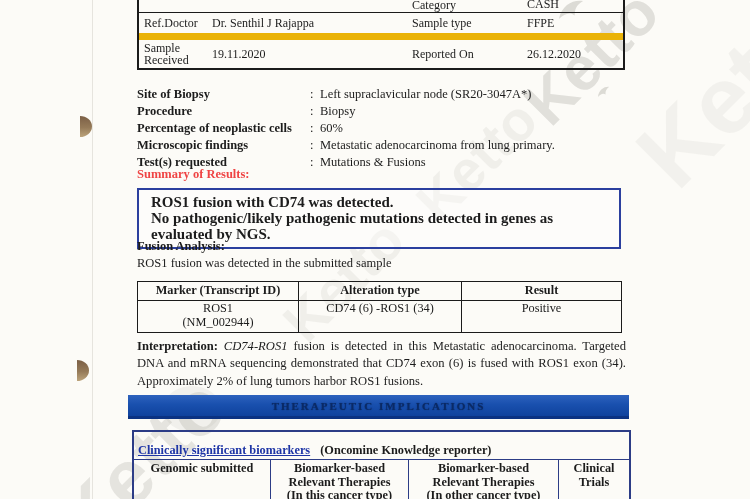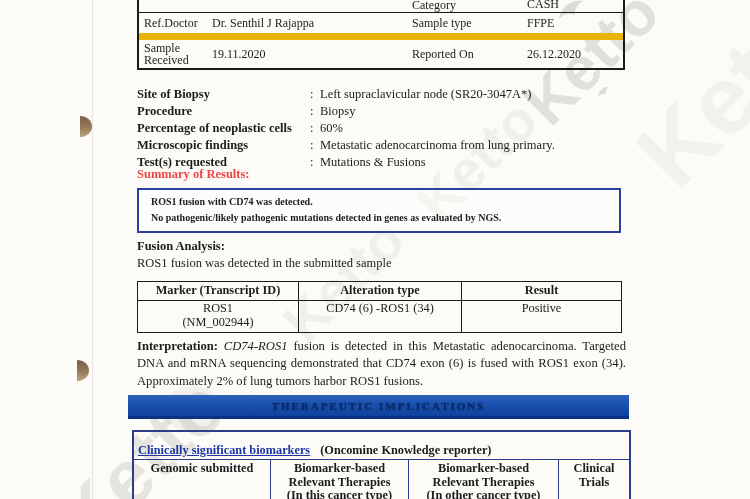--- a/index.html
+++ b/index.html
@@ -53,21 +53,21 @@
   .fields { position:absolute; left:137px; top:86px; font-size:12.5px; }
   .field-row { display:flex; line-height:17px; }
   .field-label { width:173px; font-weight:700; }
   .field-colon { width:10px; }
   .summary-heading { position:absolute; left:137px; top:167px; font-weight:700;
     font-size:12.5px; color:#ef4444; }
 
   
   .summary-box { position:absolute; left:137px; top:188px; width:456px;
     border:2px solid #2b3f9e; padding:4px 12px 5px; font-weight:700;
-    font-size:10px; line-height:16px; background:rgba(255,255,255,.35); }
+    font-size:15px; line-height:16px; background:rgba(255,255,255,.35); }
 
   
   .fusion-heading { position:absolute; left:137px; top:239px; font-weight:700; font-size:12.5px; }
   .fusion-sub { position:absolute; left:137px; top:256px; font-size:12.5px; }
   .fusion-table { position:absolute; left:137px; top:281px; width:483px;
     border:1.5px solid #1b1b1b; font-size:12.3px; text-align:center; }
   .ft-row { display:grid; grid-template-columns:160px 163px 1fr;text-align:center; }
   .ft-head { font-weight:700; border-bottom:1.5px solid #1b1b1b; }
   .ft-head .ft-cell { padding:1px 0 2px; }
   .ft-body .ft-cell { padding-top:1px; height:30px; line-height:13.5px; }

